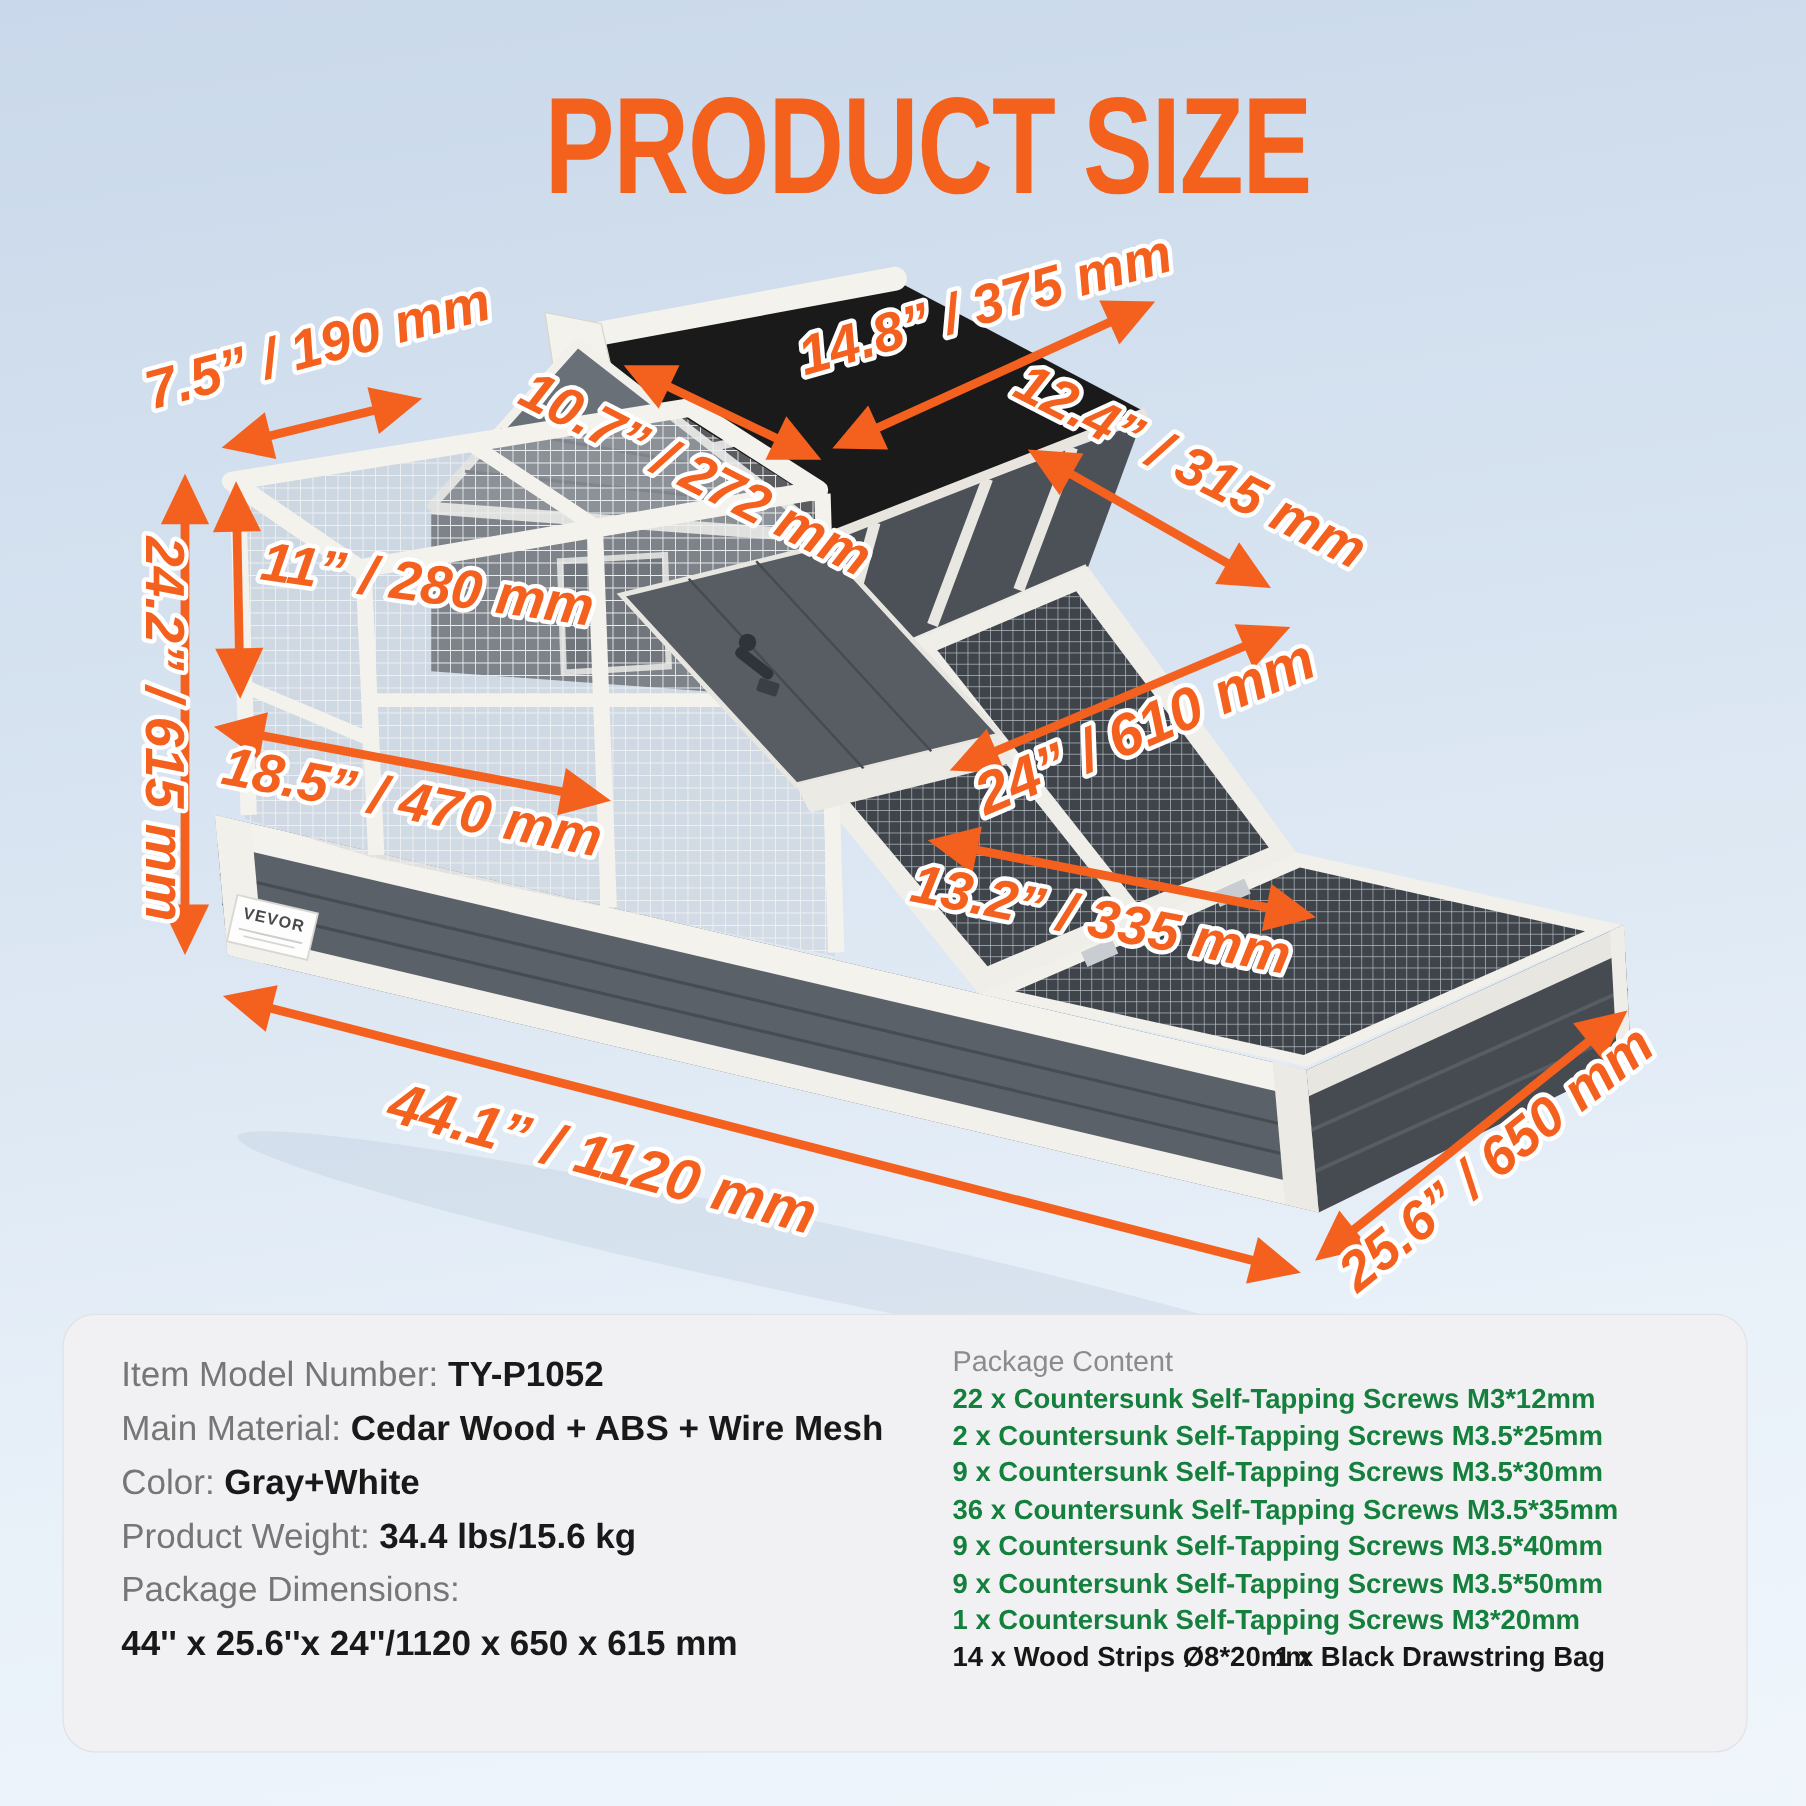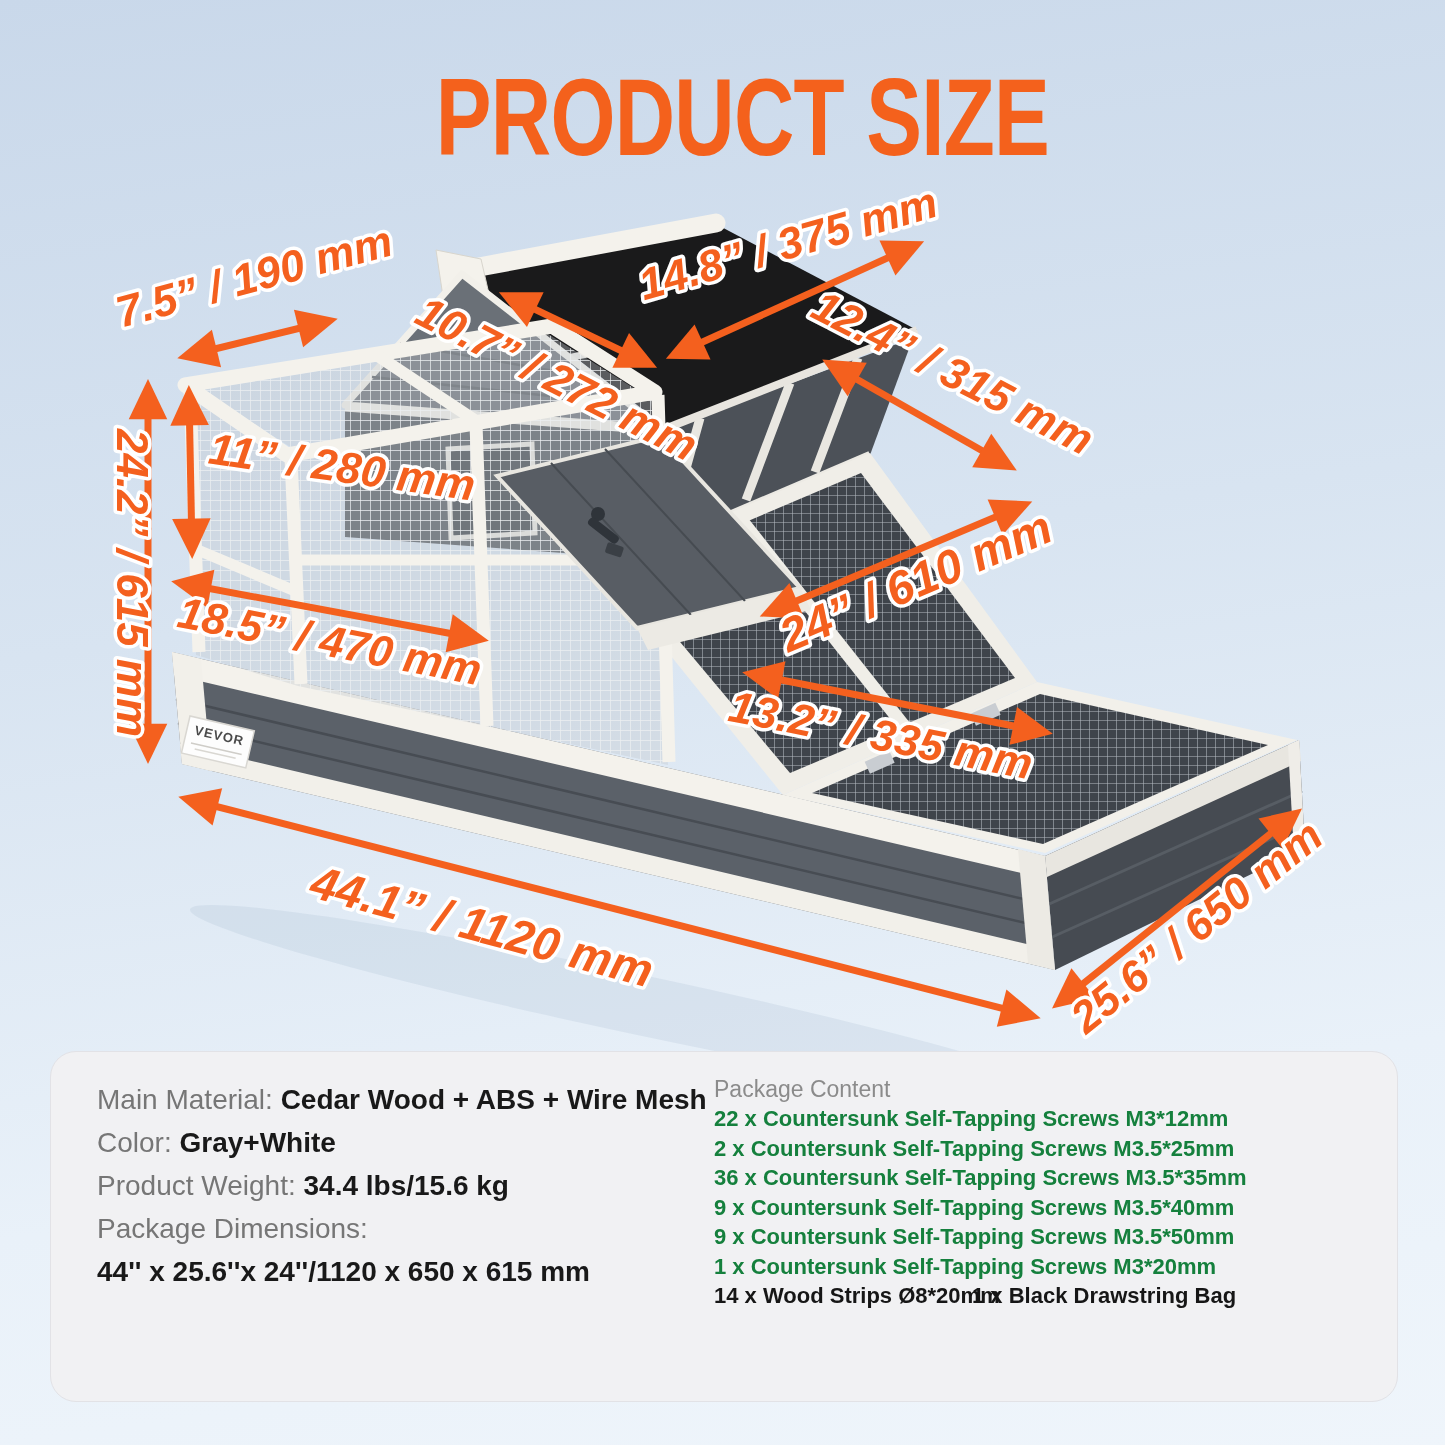--- a/index.html
+++ b/index.html
@@ -32,21 +32,21 @@
   .brandtext{font-family:"Liberation Sans", sans-serif;font-size:13px;font-weight:bold;fill:#4a4a4a;letter-spacing:1px;text-anchor:middle;}
   .panel{
     position:absolute;left:50px;top:1051px;width:1348px;height:351px;
     background:#f1f1f3;border:1px solid #e2e2e6;border-radius:26px;
     box-sizing:border-box;
   }
   .specs{position:absolute;left:46px;top:26px;width:620px;}
   .spec-row{font-size:28px;line-height:43px;white-space:nowrap;}
   .spec-row .lbl{color:#767676;}
   .spec-row .val{color:#191919;font-weight:bold;}
-  .package{position:absolute;left:663px;top:22px;width:620px;}
+  .package{position:absolute;left:711px;top:22px;width:620px;}
   .pkg-header{font-size:23px;line-height:30px;color:#8b8b8b;}
   .pkg-item{font-size:22px;line-height:29.5px;color:#15803d;font-weight:bold;white-space:nowrap;}
   .pkg-pair{display:flex;font-size:22px;line-height:29.5px;color:#161616;font-weight:bold;white-space:nowrap;}
   .pkg-pair .p0{width:258px;flex:0 0 258px;}
 </style>
 </head>
 <body>
 
 <div class="page">
 
@@ -178,30 +178,32 @@
       <text class="dim" transform="translate(327,656) rotate(11)">18.5” / 470 mm</text>
       <text class="dim dim-lg" transform="translate(922,596) rotate(-23)">24” / 610 mm</text>
       <text class="dim" transform="translate(878,750) rotate(11)">13.2” / 335 mm</text>
       <text class="dim dim-lg" transform="translate(478,942) rotate(15)">44.1” / 1120 mm</text>
       <text class="dim" transform="translate(1206,938) rotate(-39)">25.6” / 650 mm</text>
     </g>
   </svg>
 
   <div class="panel">
     <div class="specs">
+      <div class="spec-row"><span class="lbl">Item Model Number: </span><span class="val">TY-P1052</span></div>
       <div class="spec-row"><span class="lbl">Main Material: </span><span class="val">Cedar Wood + ABS + Wire Mesh</span></div>
       <div class="spec-row"><span class="lbl">Color: </span><span class="val">Gray+White</span></div>
       <div class="spec-row"><span class="lbl">Product Weight: </span><span class="val">34.4 lbs/15.6 kg</span></div>
       <div class="spec-row"><span class="lbl">Package Dimensions:</span></div>
       <div class="spec-row"><span class="val">44'' x 25.6''x 24''/1120 x 650 x 615 mm</span></div>
     </div>
     <div class="package">
       <div class="pkg-header">Package Content</div>
       <div class="pkg-item">22 x Countersunk Self-Tapping Screws M3*12mm</div>
       <div class="pkg-item">2 x Countersunk Self-Tapping Screws M3.5*25mm</div>
+      <div class="pkg-item">9 x Countersunk Self-Tapping Screws M3.5*30mm</div>
       <div class="pkg-item">36 x Countersunk Self-Tapping Screws M3.5*35mm</div>
       <div class="pkg-item">9 x Countersunk Self-Tapping Screws M3.5*40mm</div>
       <div class="pkg-item">9 x Countersunk Self-Tapping Screws M3.5*50mm</div>
       <div class="pkg-item">1 x Countersunk Self-Tapping Screws M3*20mm</div>
       <div class="pkg-pair">
           <span class="p0">14 x Wood Strips Ø8*20mm</span>
           <span>1 x Black Drawstring Bag</span>
         </div>
     </div>
   </div>

